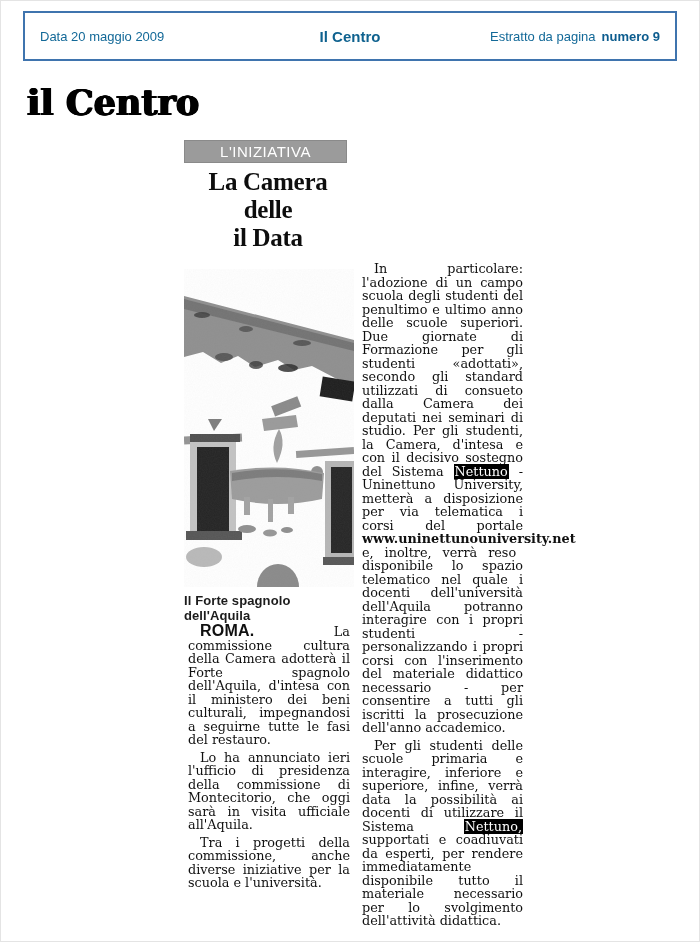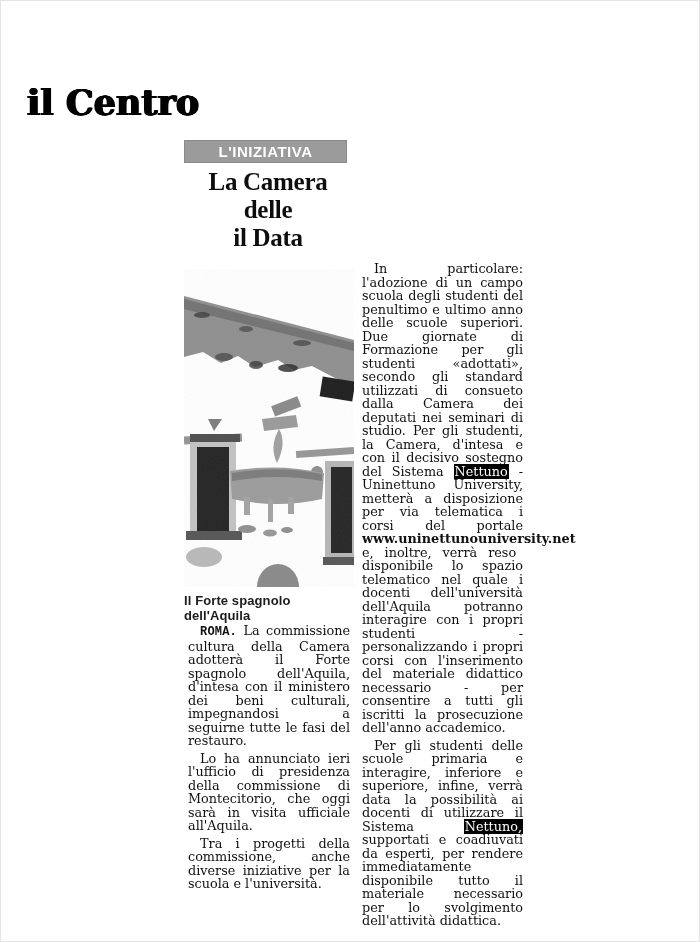--- a/index.html
+++ b/index.html
@@ -26,21 +26,21 @@
     position:absolute;left:26px;top:82px;
     font-family:"DejaVu Serif",serif;font-weight:bold;font-size:35px;line-height:40px;
     color:#000;letter-spacing:0px;
     text-shadow:0.9px 0 0 #000, -0.9px 0 0 #000, 0 0.4px 0 #000;
   }
 
   
   .kicker{
     position:absolute;left:183px;top:139px;width:163px;height:23px;box-sizing:border-box;
     background:#9b9b9b;border:1px solid #8a8a8a;
-    color:#ffffff;font-weight:bold;font-size:15px;line-height:21px;text-align:center;
+    color:#ffffff;font-weight:normal;font-size:15px;line-height:21px;text-align:center;
     letter-spacing:0.5px;
   }
   .headline{
     position:absolute;left:181px;top:167px;width:172px;text-align:center;
     font-family:Liberation Serif, serif;font-weight:bold;font-size:25px;line-height:28px;color:#0d0d0d;
     letter-spacing:-0.3px;
   }
   .photo{position:absolute;left:183px;top:268px;width:170px;height:318px;background:#fff;}
   .photo svg{display:block;}
   .caption{
@@ -50,29 +50,34 @@
 
   .bodycol{
     position:absolute;width:170px;
     font-family:"DejaVu Serif",serif;font-size:12.8px;line-height:13.5px;
     text-align:justify;color:#101010;
     hyphens:auto;-webkit-hyphens:auto;
   }
   .col-left{left:183px;top:619px;}
   .col-right{left:357px;top:257px;width:169px;}
   .bodycol p{margin:4px;text-indent:12px;}
-  .bodycol .dateline{font-family:Liberation Mono, monospace;font-weight:bold;font-size:12px;letter-spacing:0.2px;}
+  .bodycol .dateline{font-family:Liberation Sans, sans-serif;font-weight:bold;font-size:16px;letter-spacing:0.2px;}
   .bodycol .highlight{background:#000;color:#fff;padding:0 1px;}
   .bodycol .bold{font-weight:bold;}
 </style>
 </head>
 <body>
 
 <div class="page">
 
+  <div class="press-header">
+    <span class="h-left">Data 20 maggio 2009</span>
+    <span class="h-center">Il Centro</span>
+    <span class="h-right"><span>Estratto da pagina</span><span class="val">numero 9</span></span>
+  </div>
 
   <div class="masthead">il Centro</div>
 
   <div class="kicker">L'INIZIATIVA</div>
 
   <div class="headline">
     <div>La Camera</div>
     <div>delle</div>
     <div>il Data</div>
   </div>

